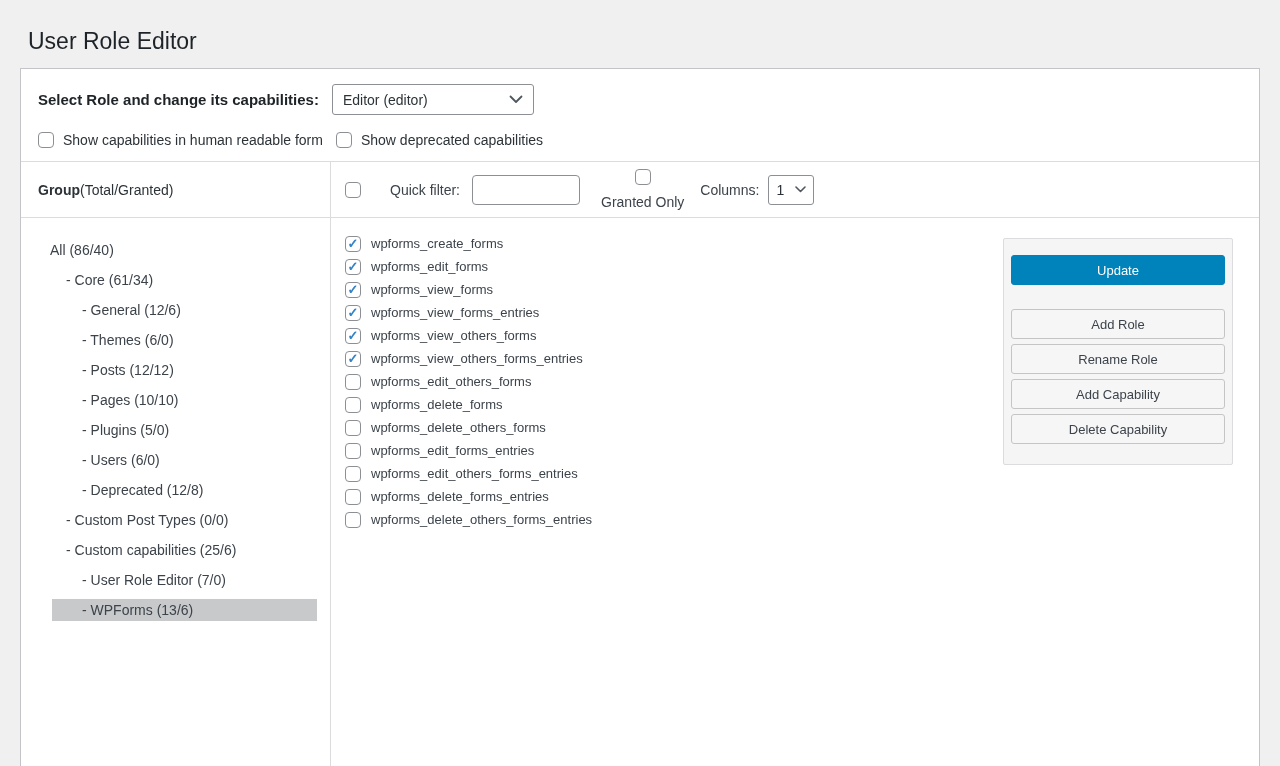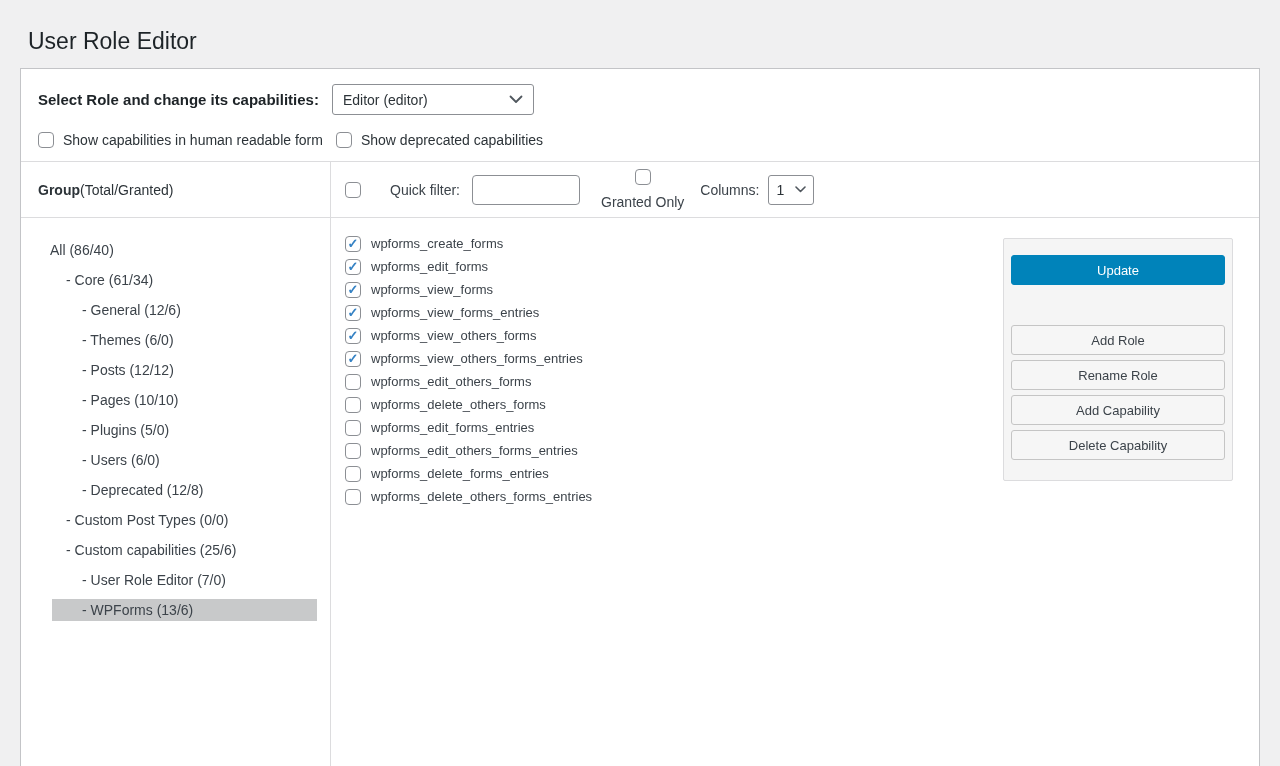--- a/index.html
+++ b/index.html
@@ -73,21 +73,21 @@
     display: block; width: 100%; height: 30px;
     border-radius: 3px; font-family: inherit; font-size: 13px; cursor: pointer;
     background: var(--secondary-button-bg, #f6f6f6);
     border: 1px solid var(--secondary-button-border, #c5c5c5);
     color: #3c434a;
   }
   .btn.primary {
     background: var(--primary-button, #0083ba);
     border-color: var(--primary-button, #0083ba);
     color: var(--primary-button-text, #ffffff);
-    margin-bottom: 40px;
+    margin-bottom: 24px;
   }
   .btn + .btn { margin-top: 5px; }
   input[type="checkbox"] {
     appearance: none; -webkit-appearance: none;
     width: 16px; height: 16px; margin: 0; flex-shrink: 0;
     border: 1px solid #8c8f94; border-radius: 4px; background: #fff;
     display: inline-grid; place-content: center; cursor: pointer;
   }
   input[type="checkbox"]:checked::before {
     content: "\2713"; font-size: 13px; font-weight: 700; line-height: 1;
@@ -196,20 +196,24 @@
               <label class="cap-row">
                 <input type="checkbox" checked="" style="">
                 <span>wpforms_view_others_forms_entries</span>
               </label>
               <label class="cap-row">
                 <input type="checkbox" style="">
                 <span>wpforms_edit_others_forms</span>
               </label>
               <label class="cap-row">
                 <input type="checkbox" style="">
+                <span>wpforms_delete_forms</span>
+              </label>
+              <label class="cap-row">
+                <input type="checkbox" style="">
                 <span>wpforms_delete_others_forms</span>
               </label>
               <label class="cap-row">
                 <input type="checkbox" style="">
                 <span>wpforms_edit_forms_entries</span>
               </label>
               <label class="cap-row">
                 <input type="checkbox" style="">
                 <span>wpforms_edit_others_forms_entries</span>
               </label>

